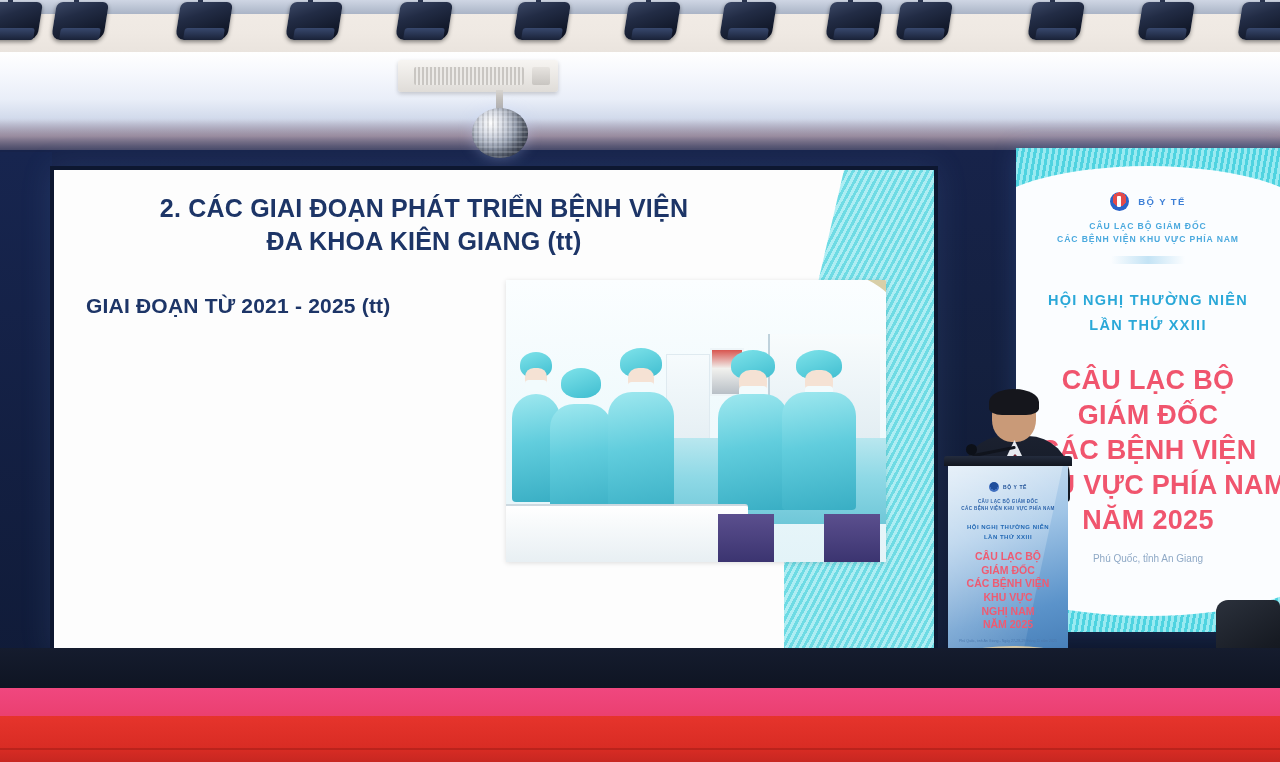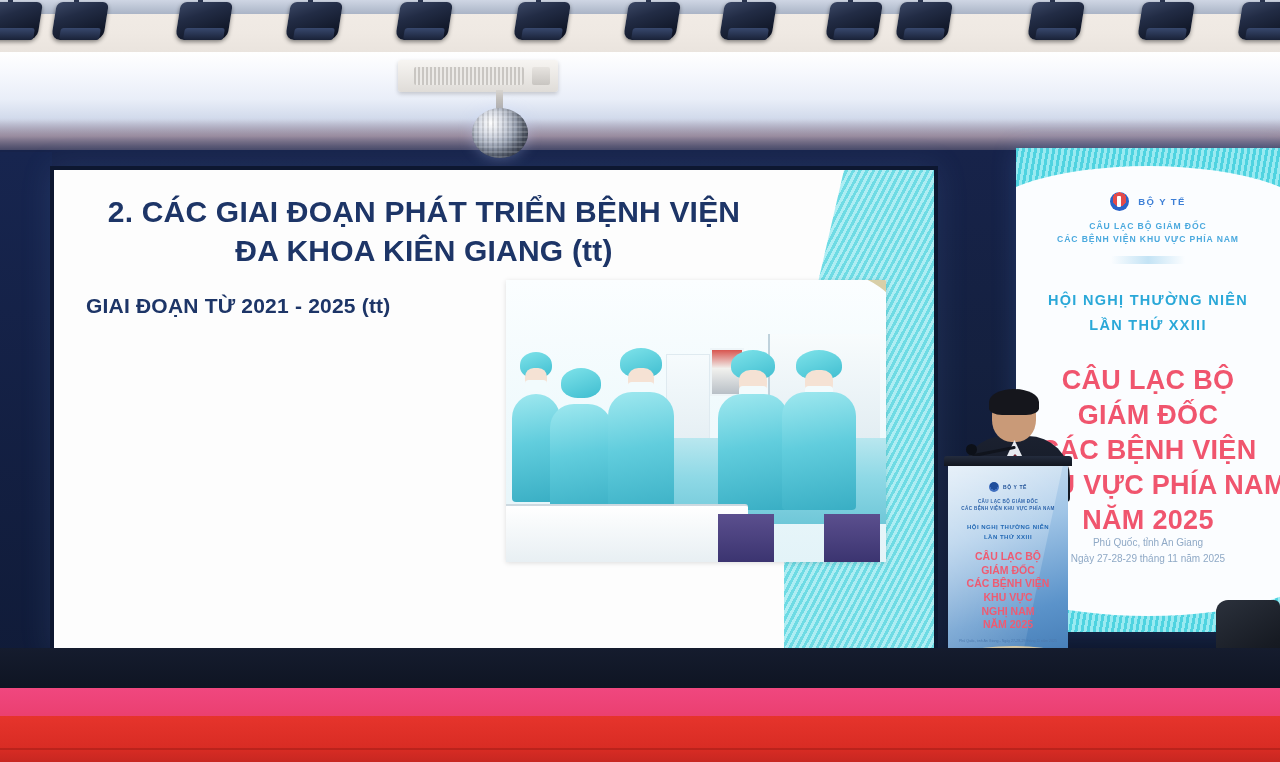--- a/index.html
+++ b/index.html
@@ -106,21 +106,21 @@
   }
   .slide-teal-cut {
     position:absolute; right:90px; top:0; width:120px; height:478px;
     background:#fdfdfd;
     transform:skewX(-13deg); transform-origin:top right;
   }
 
   .slide-title {
     position:absolute; left:40px; top:22px; width:660px;
     text-align:center; color:#1d3567;
-    font-weight:bold; font-size:30px; line-height:1.30;
+    font-weight:bold; font-size:25px; line-height:1.30;
     letter-spacing:.2px;
   }
   .slide-sub {
     position:absolute; left:32px; top:124px; width:430px;
     color:#1d3567; font-weight:bold; font-size:21px; letter-spacing:.2px;
   }
   .slide-body {
     position:absolute; left:32px; top:162px; width:408px;
     color:#3a4a6b; font-size:20.5px; line-height:1.52;
     text-align:justify; text-justify:inter-word;
@@ -527,21 +527,20 @@
       </div>
       <div class="b-big">
         <span class="l">CÂU LẠC BỘ</span>
         <span class="l">GIÁM ĐỐC</span>
         <span class="l">CÁC BỆNH VIỆN</span>
         <span class="l">KHU VỰC PHÍA NAM</span>
         <span class="l">NĂM 2025</span>
       </div>
       <div class="b-place">
         <div>Phú Quốc, tỉnh An Giang</div>
-        <div>Ngày 27-28-29 tháng 11 năm 2025</div>
       </div>
     </div>
   </div>
 
   <div class="speaker">
     <div class="sp-shoulders"></div>
     <div class="sp-head"></div>
     <div class="sp-hair"></div>
     <div class="sp-shirt"></div>
     <div class="sp-tie"></div>

